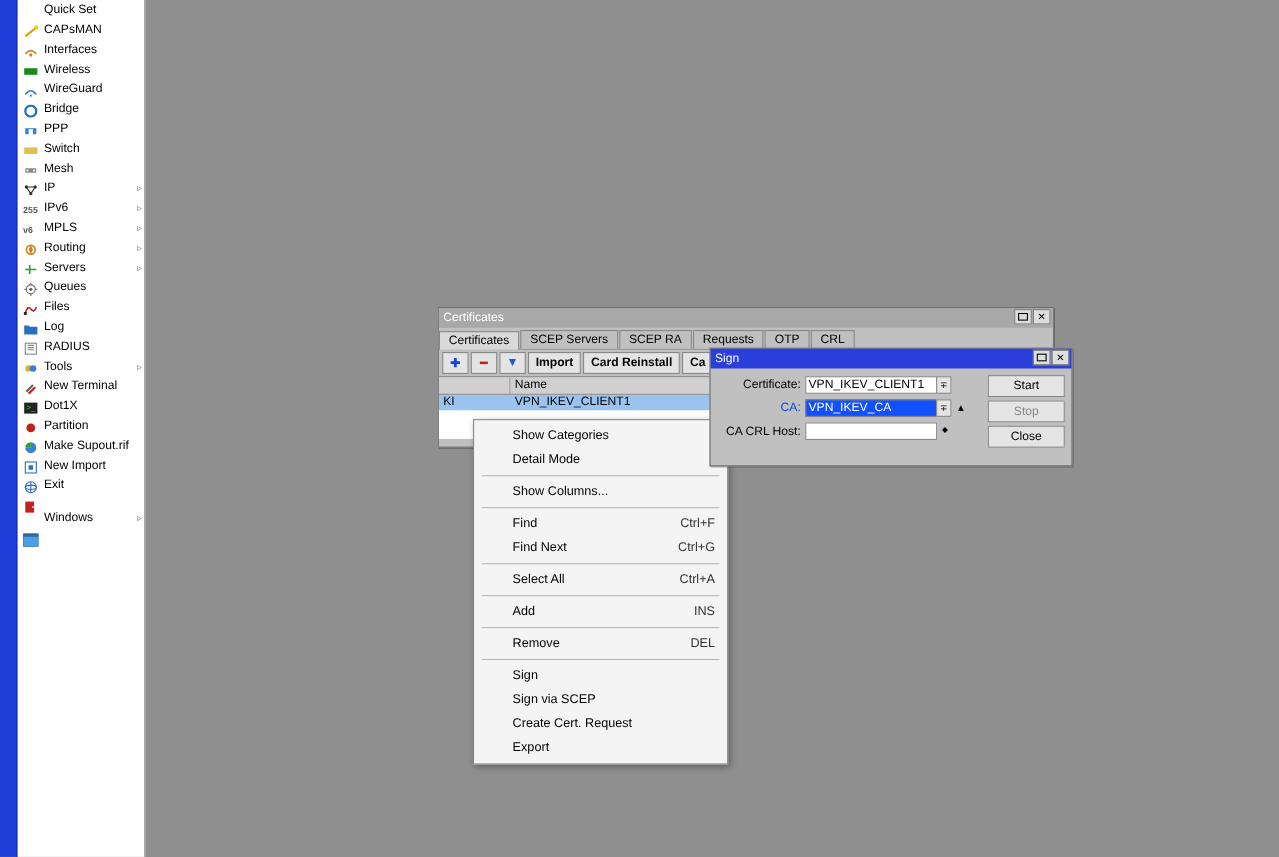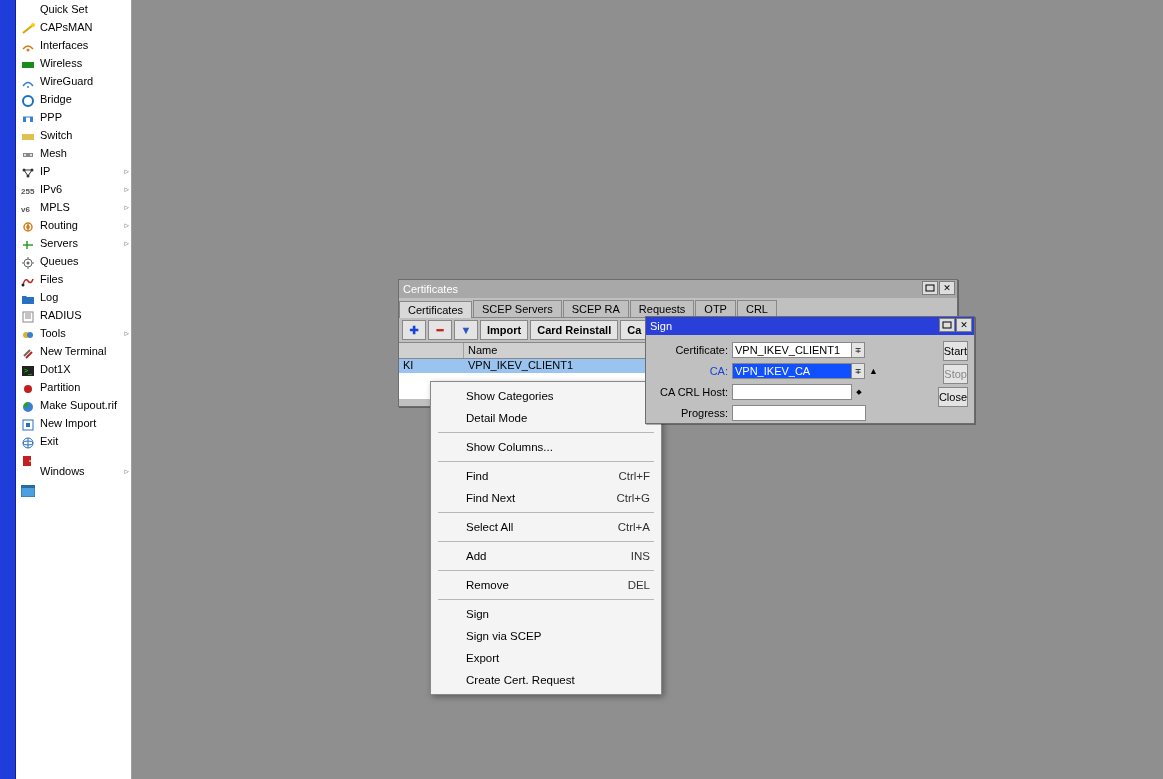--- a/index.html
+++ b/index.html
@@ -46,21 +46,21 @@
 .win-sign .win-title { background: #2a3fd9; }
 .sign-body { display: flex; padding: 6px 6px 6px 6px; font-size: 11px; }
 .sign-form { flex: 1; }
 .form-row { display: flex; align-items: center; margin-bottom: 3px; height: 18px; }
 .form-row label { width: 76px; text-align: right; margin-right: 4px; }
 .form-input { width: 120px; height: 16px; border: 1px solid #888; background: #fff; font-size: 11px; padding: 0 2px; }
 .form-input.selected { background: #1050ff; color: #fff; }
 .dd-btn { width: 14px; height: 16px; border: 1px solid #888; background: #e4e4e4; display: inline-flex; align-items: center; justify-content: center; font-size: 8px; cursor: default; margin-left: -1px; }
 .spin { display: inline-flex; flex-direction: column; margin-left: 2px; }
 .spin-tri { width: 10px; height: 7px; font-size: 7px; line-height: 6px; text-align: center; cursor: default; }
-.sign-buttons { width: 70px; display: flex; flex-direction: column; gap: 3px; margin-left: 6px; align-items: flex-end; }
+.sign-buttons { width: 70px; display: flex; flex-direction: column; gap: 3px; margin-left: 6px; }
 .sbtn { height: 20px; background: #e4e4e4; border: 1px solid #888; font-size: 11px; cursor: default; }
 .sbtn:disabled { color: #888; }
 
 
 .ctx { position: absolute; left: 430px; top: 381px; width: 232px; background: #f4f4f4; border: 1px solid #888; box-shadow: 2px 2px 6px rgba(0,0,0,0.35); padding: 3px 1px; font-size: 11.5px; }
 .ctx-item { height: 22px; display: flex; align-items: center; padding: 0 28px 0 34px; cursor: default; position: relative; }
 .ctx-item .shortcut { position: absolute; right: 10px; color: #333; }
 .ctx-sep { height: 1px; background: #b8b8b8; margin: 3px 6px; }
 
 svg { display: block; }
@@ -402,24 +402,24 @@
       <span class="shortcut">DEL</span>
     </div>
     <div class="ctx-sep"></div>
     <div class="ctx-item">
       <span>Sign</span>
     </div>
     <div class="ctx-item">
       <span>Sign via SCEP</span>
     </div>
     <div class="ctx-item">
+      <span>Create Cert. Request</span>
+    </div>
+    <div class="ctx-item">
       <span>Export</span>
-    </div>
-    <div class="ctx-item">
-      <span>Create Cert. Request</span>
     </div>
   </div>
 
 <div class="win win-sign">
   <div class="win-title">
     <span>Sign</span>
     <div class="title-btns">
       <div class="title-btn">
           <svg width="10" height="8">
             <rect x="1" y="1" width="8" height="6" fill="none" stroke="#000"></rect>
@@ -441,24 +441,20 @@
         <div class="dd-btn">∓</div>
         <span style="margin-left:4px;font-size:9px;">▲</span>
       </div>
       <div class="form-row">
         <label>CA CRL Host:</label>
         <input class="form-input" value="" style="">
         <span class="spin">
           <span class="spin-tri">◆</span>
         </span>
       </div>
-      <div class="form-row">
-        <label>Progress:</label>
-        <input class="form-input" style="width: 134px;" readonly="" value="">
-      </div>
     </div>
     <div class="sign-buttons">
       <button class="sbtn">Start</button>
       <button class="sbtn" disabled="">Stop</button>
       <button class="sbtn">Close</button>
     </div>
   </div>
 </div>
 
 </body></html>

